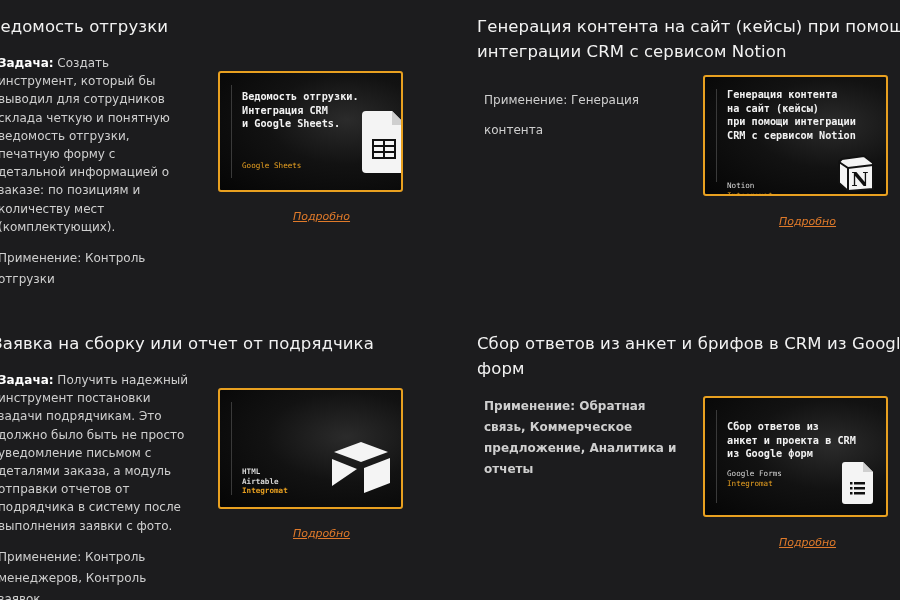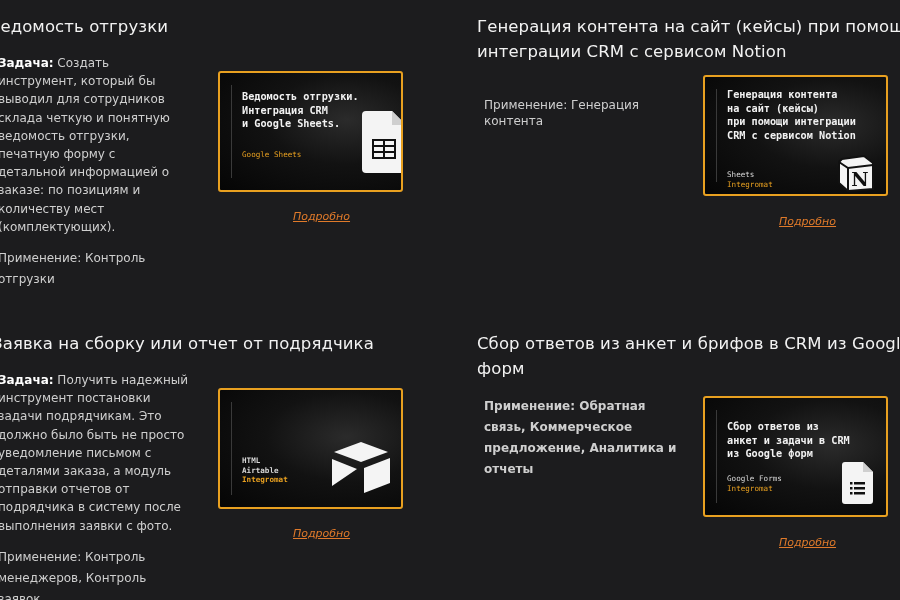--- a/index.html
+++ b/index.html
@@ -25,21 +25,21 @@
     background:radial-gradient(ellipse at 70% 40%, #2b2b2b 0%, #121212 45%, #050505 100%);
     box-sizing:border-box; overflow:hidden;padding-left:40px;
   }
   .thumb .bar { position:absolute; left:11px; top:12px; bottom:12px; width:1px; background:#3a3a3a; }
   .thumb .t-title {
     position:absolute; left:22px; font-family:"DejaVu Sans Mono","Liberation Mono",monospace;
     font-weight:bold; font-size:10.2px; line-height:13.5px; color:#f2f2f2; white-space:pre;
   }
   .thumb .t-tags {
     position:absolute; left:22px; font-family:"DejaVu Sans Mono","Liberation Mono",monospace;
-    font-size:7.6px; line-height:9.5px; color:#d8d8d8;
+    font-size:7.6px; line-height:9.5px; color:#d8d8d8;margin-top:11px;
   }
   .thumb .t-tags .accent { color:#e8a020; }
   .more-link {
     position:absolute; font-size:11px; color:#e07a2a; text-decoration:underline; cursor:pointer;font-style:italic;
   }
   .icon { position:absolute; }
 </style>
 </head>
 <body>
 
@@ -71,30 +71,30 @@
   </div>
   <a class="more-link" style="left:293px;top:210px;">Подробно</a>
 </section>
 
 <section class="case">
   <h2 class="case-title" style="left:477px;top:14px;margin:0;">
     <div>Генерация контента на сайт (кейсы) при помощи</div>
     <div>интеграции CRM с сервисом Notion</div>
   </h2>
   <div class="case-body" style="left:484px;top:85px;width:190px;">
-    <p style="line-height:16px;margin-top:12px;"><span class="lbl-use">Применение:</span><span> Генерация контента</span></p>
+    <p style="line-height:30px;"><span class="lbl-use">Применение:</span><span> Генерация контента</span></p>
   </div>
   <div class="thumb" style="left:703px;top:75px;">
     <div class="bar"></div>
     <div class="t-title" style="top:11px;">Генерация контента
 на сайт (кейсы)
 при помощи интеграции
 CRM с сервисом Notion</div>
     <div class="t-tags" style="top:93px;">
-      <div>Sheets</div>
+      <div>Notion</div>
       <div class="accent">Integromat</div>
     </div>
     <svg class="icon" style="left:131px;top:76px;" width="40" height="40" viewBox="0 0 40 40">
       <path d="M6 6 L28 3 L37 10 V36 L12 38 L3 30 V9 Z" fill="#f4f4f4" stroke="#111" stroke-width="2"></path>
       <path d="M3 9 L12 15 L37 12" fill="none" stroke="#111" stroke-width="2"></path>
       <path d="M12 15 V38" stroke="#111" stroke-width="2"></path>
       <text x="24" y="33" font-family="DejaVu Serif, serif" font-weight="bold" font-size="19" fill="#111" text-anchor="middle">N</text>
     </svg>
   </div>
   <a class="more-link" style="left:779px;top:215px;">Подробно</a>
@@ -126,23 +126,23 @@
   <h2 class="case-title" style="left:477px;top:331px;margin:0;">
     <div>Сбор ответов из анкет и брифов в CRM из Google</div>
     <div>форм</div>
   </h2>
   <div class="case-body" style="left:484px;top:396px;width:195px;">
     <p style="line-height:21px;font-weight:bold;"><span class="lbl-use">Применение:</span><span> Обратная связь, Коммерческое предложение, Аналитика и отчеты</span></p>
   </div>
   <div class="thumb" style="left:703px;top:396px;">
     <div class="bar"></div>
     <div class="t-title" style="top:22px;">Сбор ответов из
-анкет и задачи в CRM
+анкет и проекта в CRM
 из Google форм</div>
-    <div class="t-tags" style="top:76px;">
+    <div class="t-tags" style="top:60px;">
       <div>Google Forms</div>
       <div class="accent">Integromat</div>
     </div>
     <svg class="icon" style="left:137px;top:64px;" width="31" height="42" viewBox="0 0 31 42">
       <path d="M3 0 H21 L31 10 V39 Q31 42 28 42 H3 Q0 42 0 39 V3 Q0 0 3 0 Z" fill="#f4f4f4"></path>
       <path d="M21 0 V10 H31 Z" fill="#cfcfcf"></path>
       <rect x="8" y="20" width="2.5" height="2.5" fill="#111"></rect>
         <rect x="12" y="20" width="11" height="2.5" fill="#111"></rect>
       <rect x="8" y="25" width="2.5" height="2.5" fill="#111"></rect>
         <rect x="12" y="25" width="11" height="2.5" fill="#111"></rect>

